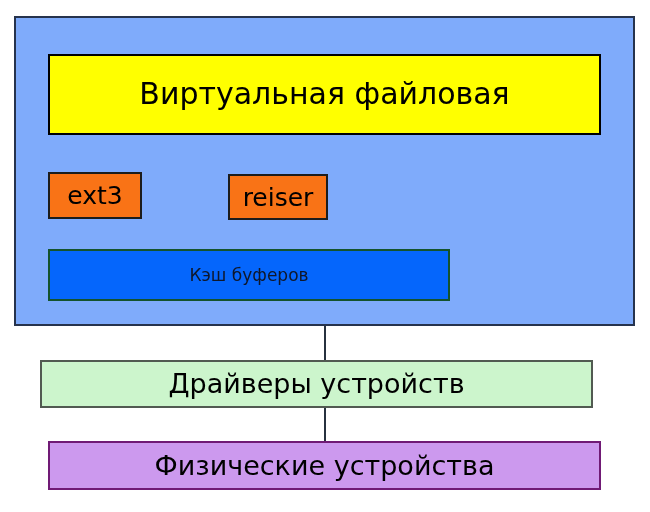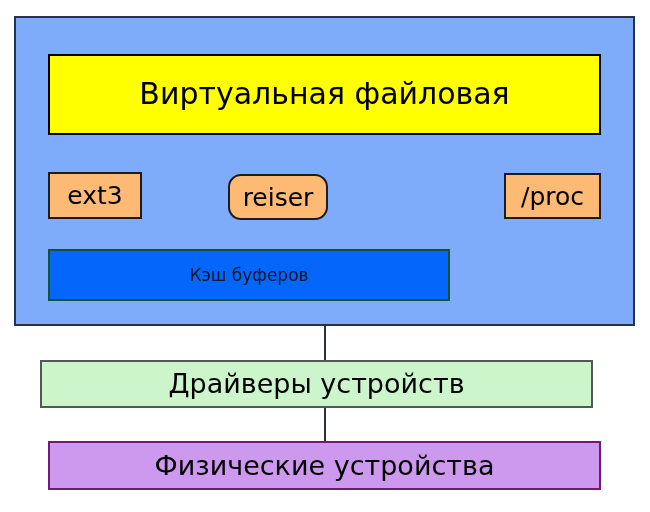--- a/index.html
+++ b/index.html
@@ -51,21 +51,21 @@
     background: #ffff00;
     border: 2px solid #000000;
     color: #000000;
     font-size: 30px;
     padding: 3px 6px;
   }
   .vfs-box .line2 { display: block; }
 
   
   .fs-box {
-    background: #fdba74;
+    background: #f97316;
     border: 2px solid #1c1c1c;
     color: #000000;
     font-size: 25px;
   }
 
   
   .cache-box {
     background: #0566fc;
     border: 2px solid #14532d;
     color: #0f172a;
@@ -108,27 +108,24 @@
   <div class="box vfs-box" style="left:48px; top:54px; width:553px; height:81px;">
     <div>
       <span class="line1">Виртуальная файловая</span>
     </div>
   </div>
 
   <div class="box fs-box" style="left:48px; top:172px; width:94px; height:47px;">
     <span>ext3</span>
   </div>
 
-  <div class="box fs-box" style="left:228px; top:174px; width:100px; height:46px;border-radius:13px;">
+  <div class="box fs-box" style="left:228px; top:174px; width:100px; height:46px;">
     <span>reiser</span>
   </div>
 
-  <div class="box fs-box" style="left:504px; top:173px; width:97px; height:46px;">
-    <span>/proc</span>
-  </div>
 
   <div class="box cache-box" style="left:48px; top:249px; width:402px; height:52px;">
     <span>Кэш буферов</span>
   </div>
 
   <div class="box drivers-box" style="left:40px; top:360px; width:553px; height:48px;">
     <span>Драйверы устройств</span>
   </div>
 
   <div class="box devices-box" style="left:48px; top:441px; width:553px; height:49px;">

